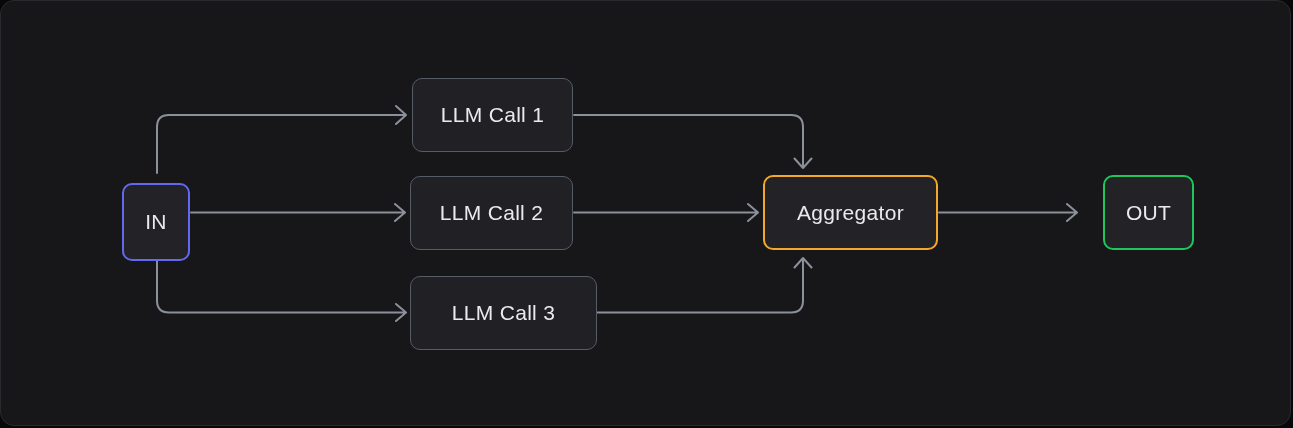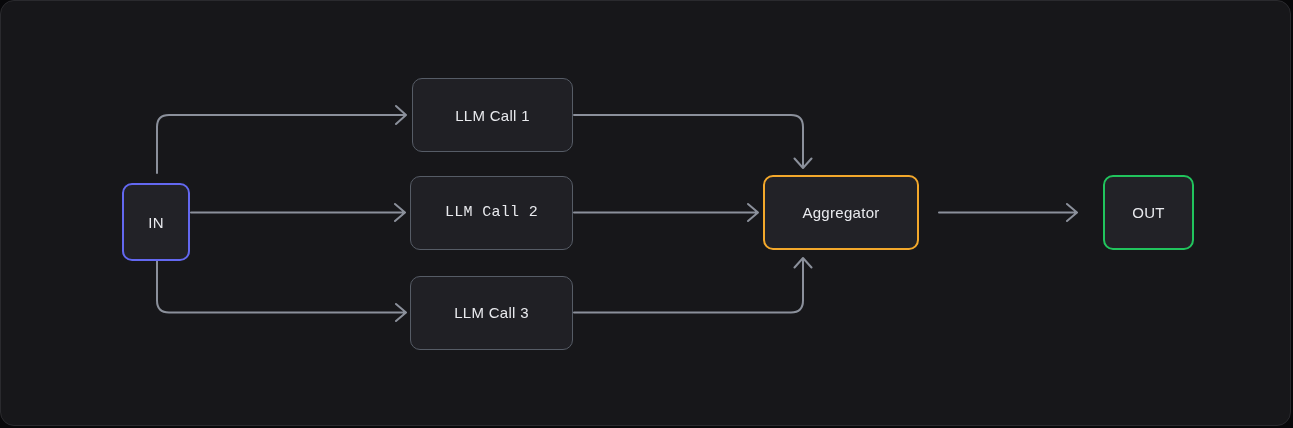--- a/index.html
+++ b/index.html
@@ -36,37 +36,37 @@
   }
   .node {
     position: absolute;
     display: flex;
     align-items: center;
     justify-content: center;
     box-sizing: border-box;
     background: var(--node-bg, #222227);
     border-radius: 10px;
     color: var(--text-color, #e9eaee);
-    font-size: 15px;
+    font-size: 21px;
     letter-spacing: 0.3px;
     white-space: nowrap;
   }
   .node-plain {
     border: 1.5px solid var(--node-border, #565c66);
     background: #202025;
   }
   .node-in {
     left: 121px; top: 182px; width: 68px; height: 78px;
     border: 2px solid var(--accent-in, #6368f0);
   }
   .node-llm1 { left: 411px; top: 77px;    width: 161px; height: 74px; }
-  .node-llm2 { left: 409px; top: 174.5px; width: 163px; height: 74px; font-family: Liberation Mono, monospace; }
-  .node-llm3 { left: 409px; top: 274.5px; width: 163px; height: 74px; }
+  .node-llm2 { left: 409px; top: 174.5px; width: 163px; height: 74px; }
+  .node-llm3 { left: 409px; top: 274.5px; width: 187px; height: 74px; }
   .node-agg {
-    left: 762px; top: 174px; width: 156px; height: 75px;
+    left: 762px; top: 174px; width: 175px; height: 75px;
     border: 2px solid var(--accent-aggregator, #f3a82b);
   }
   .node-out {
     left: 1102px; top: 174px; width: 91px; height: 75px;
     border: 2px solid var(--accent-out, #21c45d);
   }
   .node-label { pointer-events: none; }
 </style>
 </head>
 <body>

